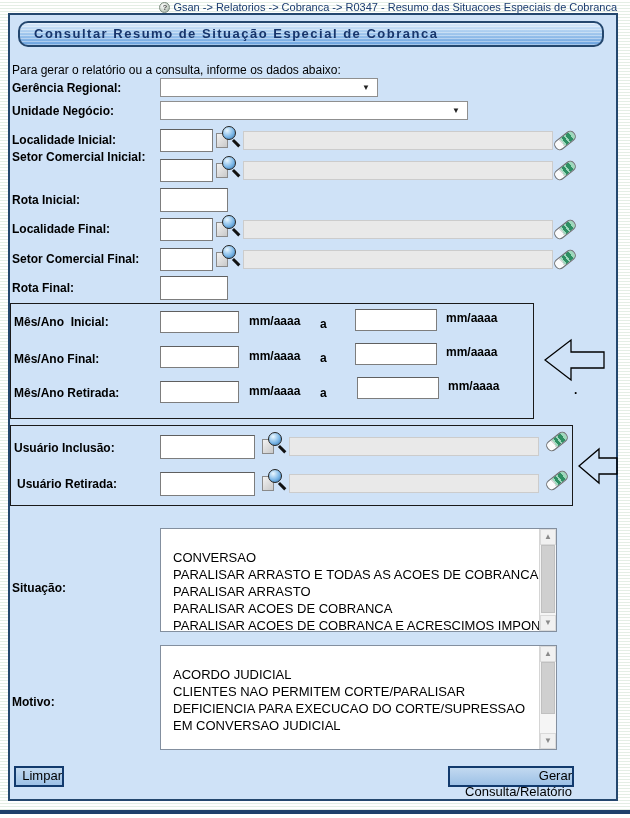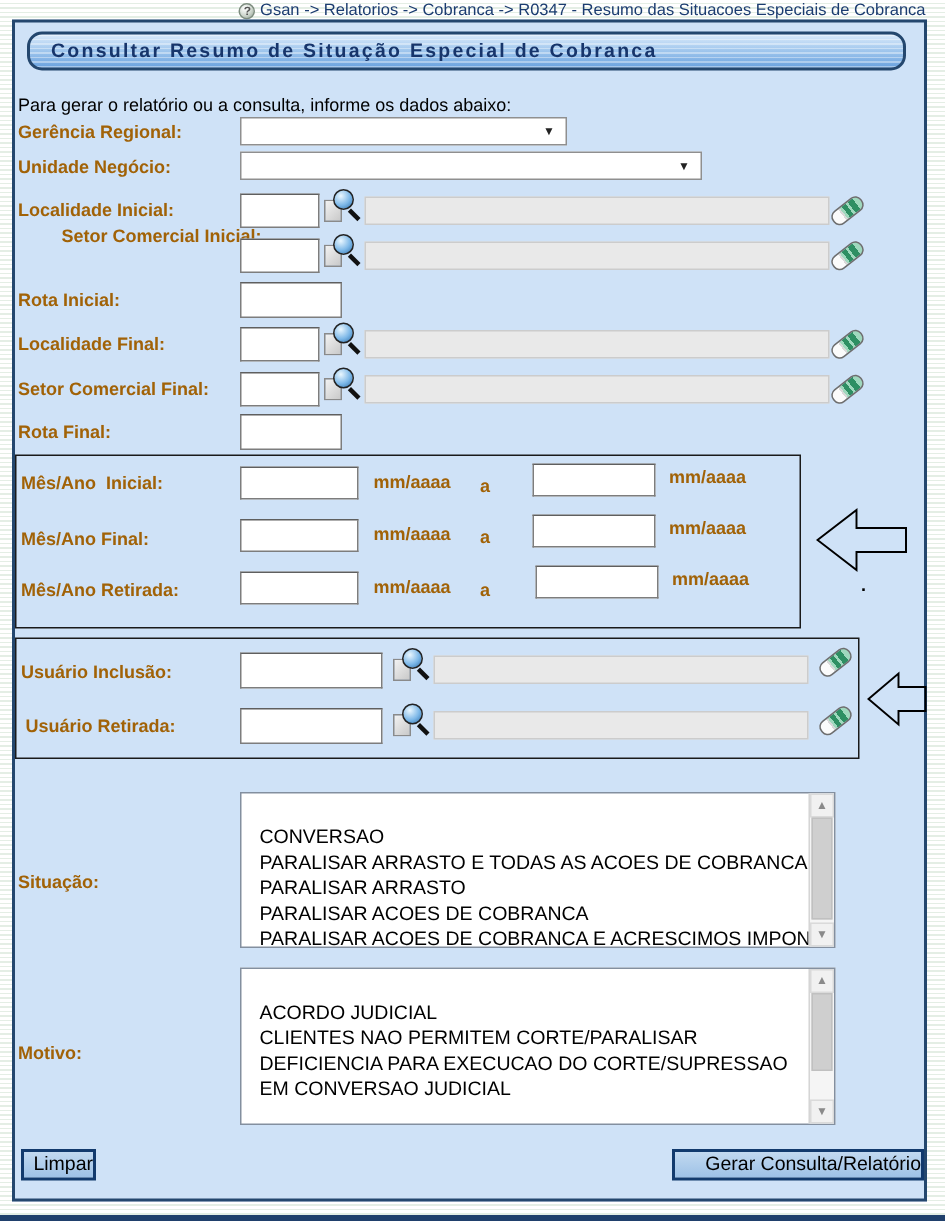--- a/index.html
+++ b/index.html
@@ -18,21 +18,21 @@
     border:1px solid #7d8c7f; color:#555; font-size:8px; font-weight:bold; text-align:center; line-height:10px;}
   
   #panel{ left:8px; top:13px; width:610px; height:788px; background:#cfe2f7; border:2px solid #24476e; }
   
   #titlebar{ left:18px; top:21px; width:586px; height:26px; border:2px solid #24476e; border-radius:10px;
     background:
       repeating-linear-gradient(180deg, rgba(255,255,255,.38) 0 1px, rgba(255,255,255,0) 1px 3px),
       linear-gradient(180deg,#dcebfb 0%,#a4c9ee 45%,#6aa2df 100%);
     color:#17356b; font-size:13px; font-weight:bold; letter-spacing:1.5px;
     line-height:22px; padding-left:14px; white-space:nowrap; overflow:hidden;}
-  .lbl{ position:absolute; font-size:12px; font-weight:bold; color:#a16207; white-space:pre; }
+  .lbl{ position:absolute; font-size:12px; font-weight:bold; color:#000000; white-space:pre; }
   .plain{ position:absolute; font-size:12px; color:#000; white-space:nowrap; }
   .txt-input{ position:absolute; background:#fff; border:1px solid #7d7d7d; border-top-color:#5f5f5f; }
   .gray-field{ position:absolute; background:#e9e9e9; border:1px solid #cccccc; }
   .select{ position:absolute; background:#fff; border:1px solid #8f8f8f; display:flex; align-items:center; }
   .sel-val{ flex:1; font-size:12px; padding-left:3px; }
   .sel-arr{ font-size:8px; color:#222; padding-right:7px; }
   
   .mag{ position:absolute; width:25px; height:25px; cursor:pointer; }
   .mag-doc{ position:absolute; left:1px; top:7px; width:12px; height:15px; background:linear-gradient(135deg,#f2f2f2,#c9c9c9);
     border:1px solid #8a8a8a; clip-path:polygon(0 0,72% 0,100% 28%,100% 100%,0 100%); }
@@ -95,21 +95,21 @@
 <div class="mag" style="left:215px; top:126px;">
     <span class="mag-doc"></span>
     <span class="mag-lens"></span>
     <span class="mag-handle"></span>
   </div>
 <div class="gray-field" style="left:243px; top:131px; width:310px; height:19px;"></div>
 <div class="eraser" style="left:553px; top:127px;">
     <span class="er-body"></span>
   </div>
 
-<div class="lbl" style="left:12px; top:150px;margin-left:29px;">Setor Comercial Inicial:</div>
+<div class="lbl" style="left:12px; top:150px;">Setor Comercial Inicial:</div>
 <div class="txt-input" style="left:160px; top:159px; width:53px; height:23px;"></div>
 <div class="mag" style="left:215px; top:156px;">
     <span class="mag-doc"></span>
     <span class="mag-lens"></span>
     <span class="mag-handle"></span>
   </div>
 <div class="gray-field" style="left:243px; top:161px; width:310px; height:19px;"></div>
 <div class="eraser" style="left:553px; top:157px;">
     <span class="er-body"></span>
   </div>
@@ -225,16 +225,16 @@
   <div class="opt">DEFICIENCIA PARA EXECUCAO DO CORTE/SUPRESSAO</div>
   <div class="opt">EM CONVERSAO JUDICIAL</div>
   <div class="sb">
     <div class="sb-btn sb-top">▲</div>
     <div class="sb-thumb" style="top:16px; height:52px;"></div>
     <div class="sb-btn sb-bottom">▼</div>
   </div>
 </div>
 
 <div class="btn" style="left:14px; top:766px; width:50px; height:21px;">Limpar</div>
-<div class="btn" style="left:448px; top:766px; width:168px; height:21px;">Gerar Consulta/Relatório</div>
+<div class="btn" style="left:448px; top:766px; width:126px; height:21px;">Gerar Consulta/Relatório</div>
 
 <div class="abs" id="bottom-bar"></div>
 <div class="abs" id="bottom-white"></div>
 
 </body></html>

